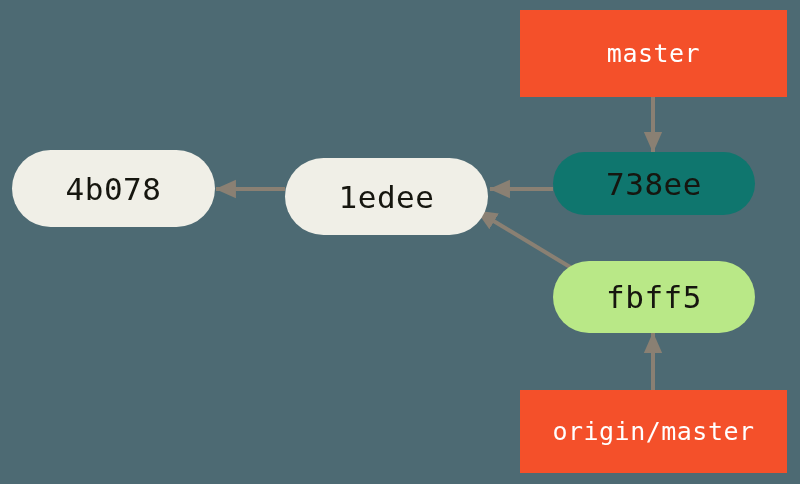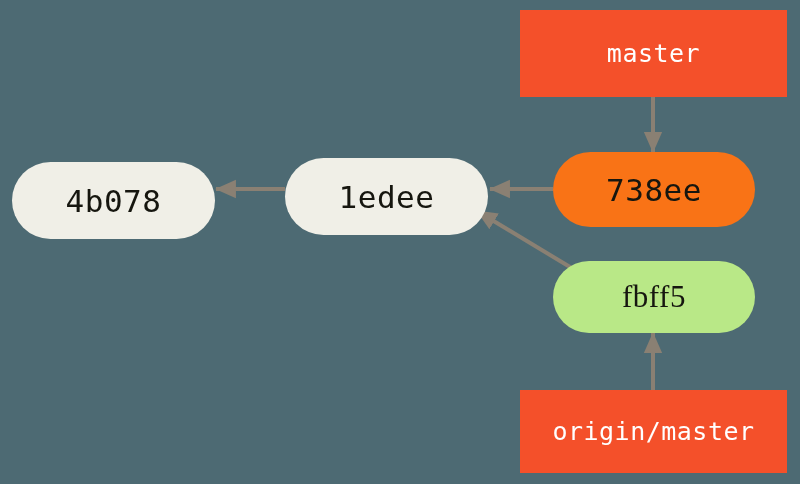--- a/index.html
+++ b/index.html
@@ -61,21 +61,21 @@
     <g id="edge-group">
         <line x1="285" y1="189" x2="216" y2="189" stroke="#8a8073" stroke-width="4" marker-end="url(#arrowhead)"></line>
         <line x1="553" y1="189" x2="490" y2="189" stroke="#8a8073" stroke-width="4" marker-end="url(#arrowhead)"></line>
         <line x1="575" y1="270" x2="477" y2="211" stroke="#8a8073" stroke-width="4" marker-end="url(#arrowhead)"></line>
         <line x1="653" y1="97" x2="653" y2="152" stroke="#8a8073" stroke-width="4" marker-end="url(#arrowhead)"></line>
         <line x1="653" y1="390" x2="653" y2="333" stroke="#8a8073" stroke-width="4" marker-end="url(#arrowhead)"></line>
       </g>
   </svg>
 
   <div id="node-group">
-      <div class="node commit-node" style="left: 12px; top: 162px; width: 203px; height: 77px; background: rgb(240, 239, 231); border-radius: 38.5px;">4b078</div>
+      <div class="node commit-node" style="left: 12px; top: 150px; width: 203px; height: 77px; background: rgb(240, 239, 231); border-radius: 38.5px;">4b078</div>
       <div class="node commit-node" style="left: 285px; top: 158px; width: 203px; height: 77px; background: rgb(240, 239, 231); border-radius: 38.5px;">1edee</div>
-      <div class="node commit-node" style="left: 553px; top: 152px; width: 202px; height: 75px; background: #f97316; border-radius: 37.5px;">738ee</div>
-      <div class="node commit-node" style="left: 553px; top: 261px; width: 202px; height: 72px; background: rgb(185, 232, 135); border-radius: 36px; font-family: Liberation Serif, serif;">fbff5</div>
+      <div class="node commit-node" style="left: 553px; top: 152px; width: 202px; height: 63px; background: #0f766e; border-radius: 37.5px;">738ee</div>
+      <div class="node commit-node" style="left: 553px; top: 261px; width: 202px; height: 72px; background: rgb(185, 232, 135); border-radius: 36px;">fbff5</div>
       <div class="node ref-node" style="left: 520px; top: 10px; width: 267px; height: 87px; background: rgb(244, 80, 42);">master</div>
       <div class="node ref-node" style="left: 520px; top: 390px; width: 267px; height: 83px; background: rgb(244, 80, 42); text-align: center;">origin/master</div>
     </div>
 
 </div>
 
 </body></html>

